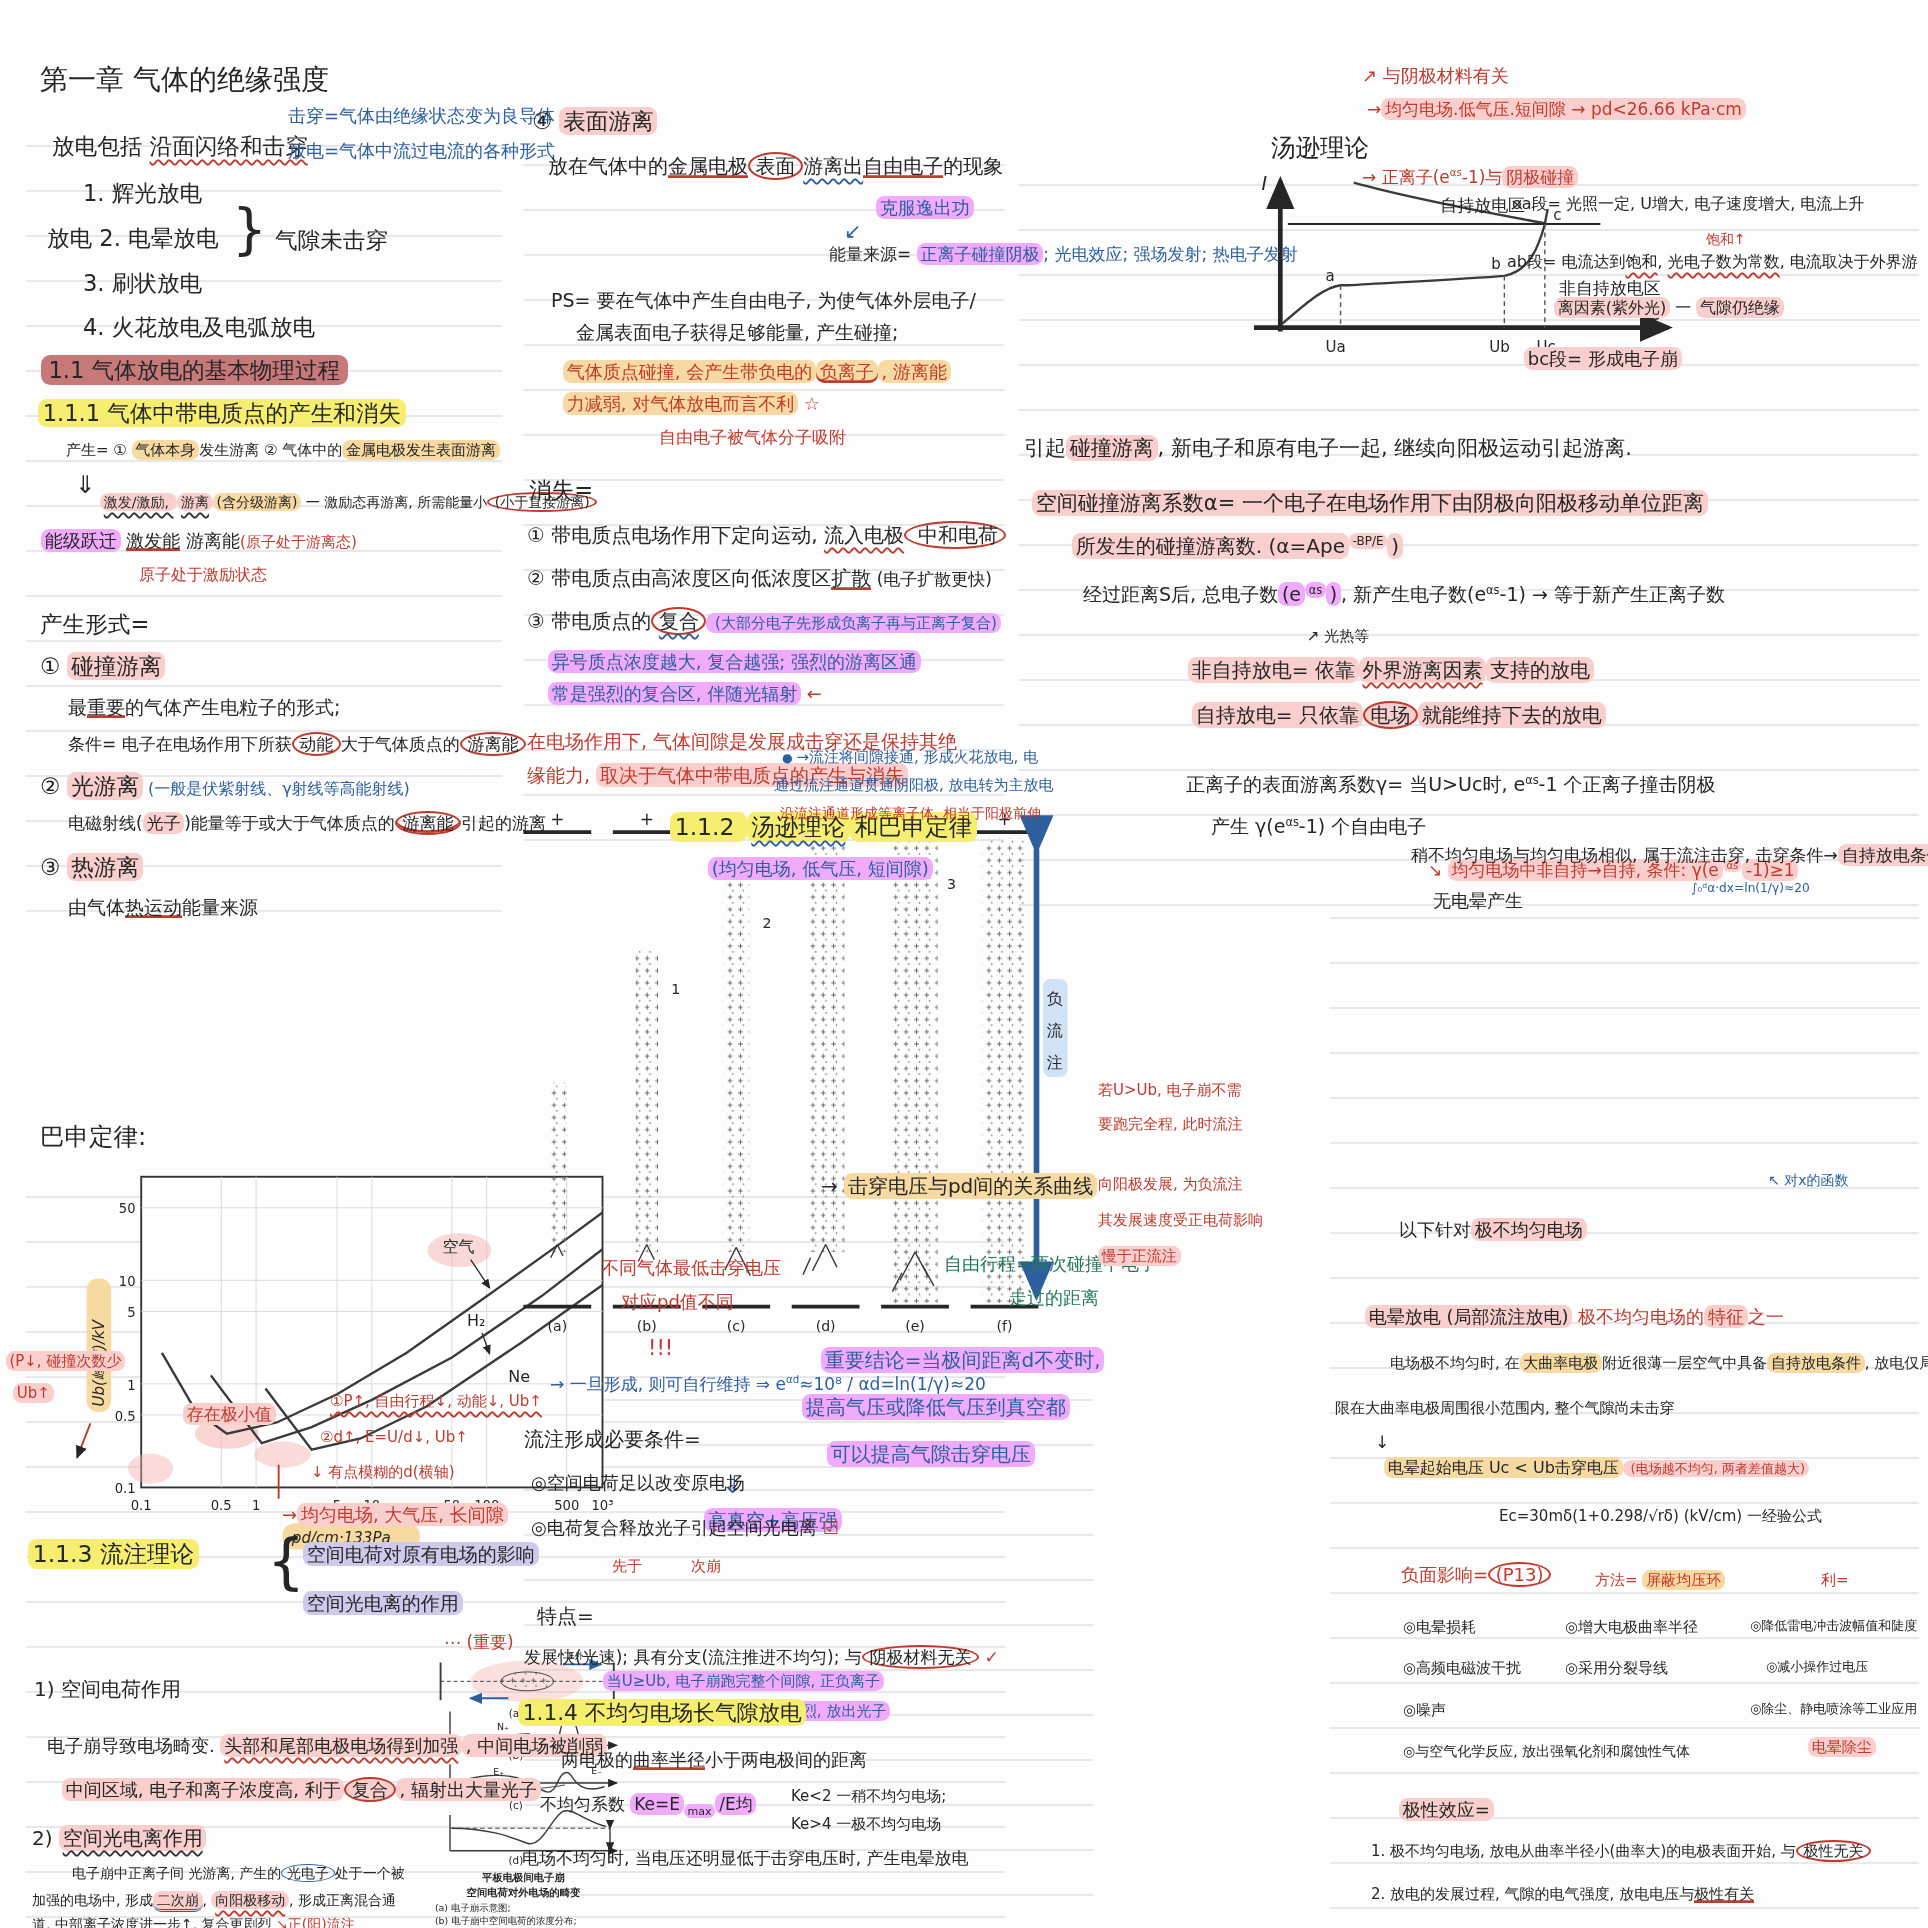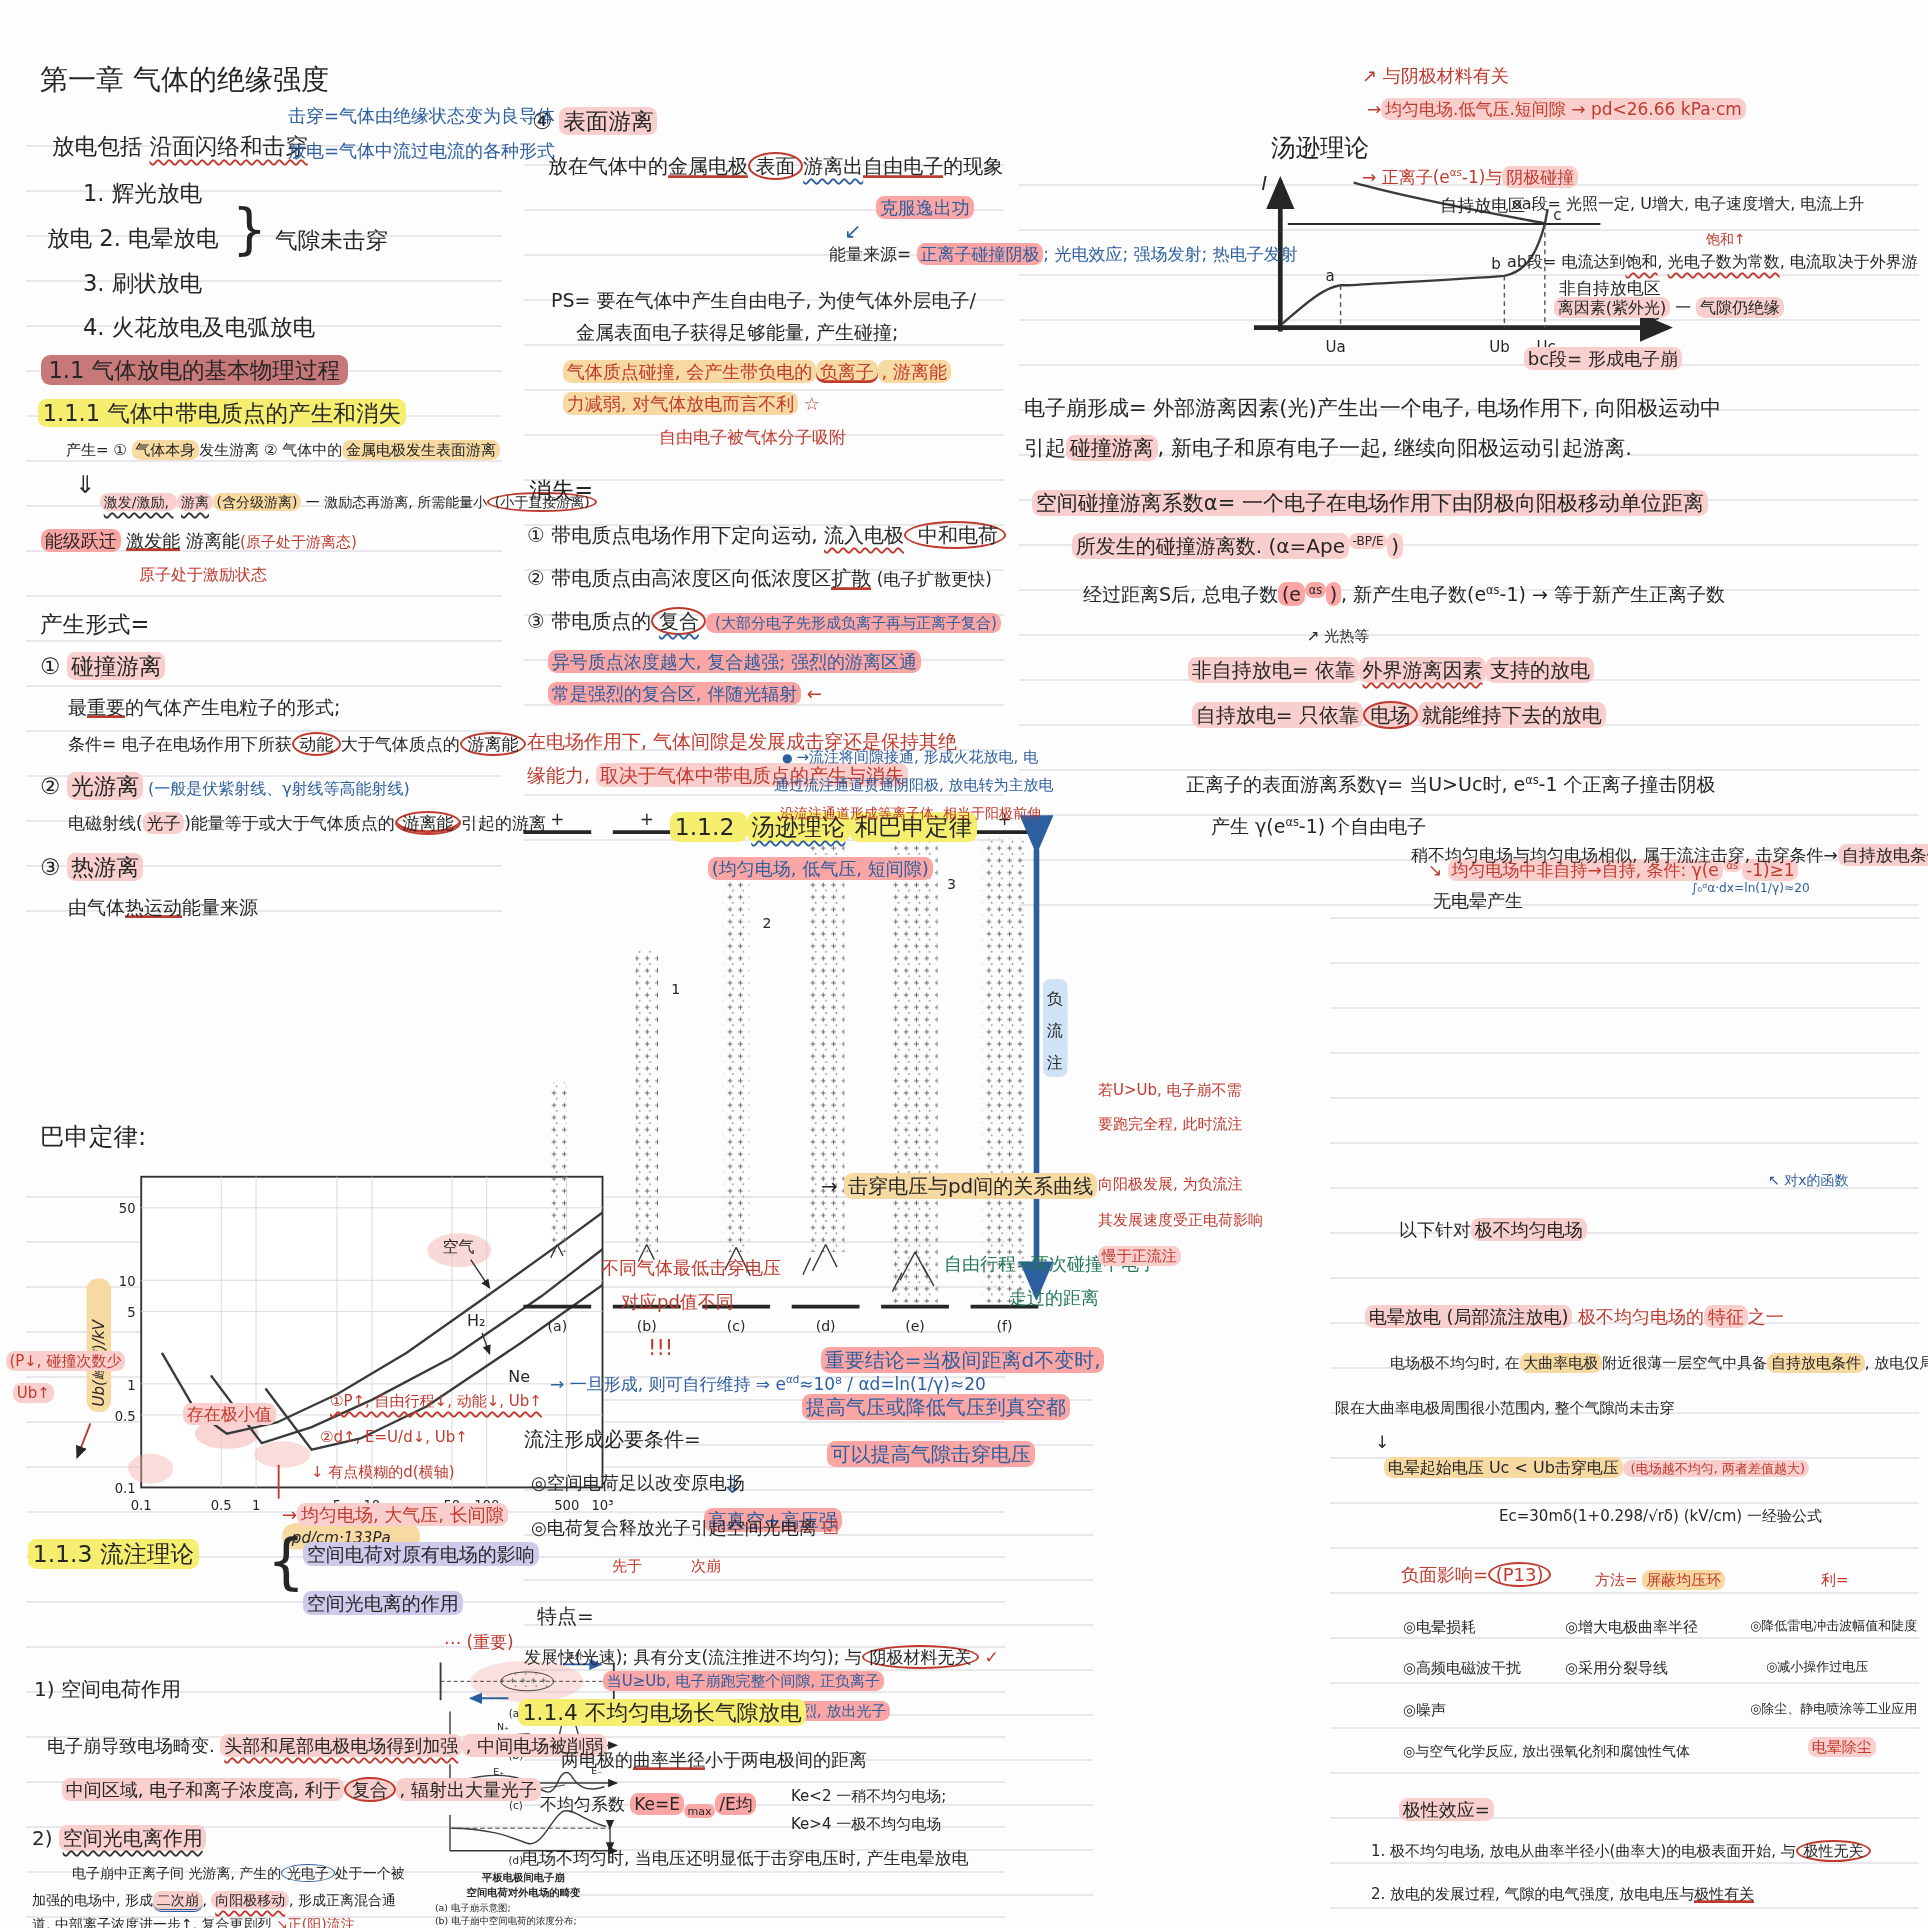--- a/index.html
+++ b/index.html
@@ -7,21 +7,21 @@
           font-family:"DejaVu Sans",sans-serif;}
   .rules{position:absolute;z-index:0;
          background:repeating-linear-gradient(to bottom,transparent 0 43px,#e7e7ec 43px 45px);}
   .fig-layer{position:absolute;left:0;top:0;z-index:1;}
   .notes-layer{position:absolute;left:0;top:0;width:100%;height:100%;z-index:2;}
   .note{position:absolute;color:#262626;line-height:1.3;white-space:nowrap;}
   .ink-b{color:#2d5f9f}.ink-r{color:#c03a2e}.ink-g{color:#23785a}
   .bg-p{background:#f8cfcd;border-radius:8.5px;padding:0.9px 3.8px}
   .bg-y{background:#f6ee6e;border-radius:8.5px;padding:0.9px 4.7px}
   .bg-o{background:#f7d9a2;border-radius:8.5px;padding:0.9px 3.8px}
-  .bg-bl{background:#fca5a5;border-radius:8.5px;padding:0.9px 3.8px}
+  .bg-bl{background:#f0abfc;border-radius:8.5px;padding:0.9px 3.8px}
   .bg-pu{background:#cfcaec;border-radius:8.5px;padding:0.9px 3.8px}
   .bg-m{background:#c7797a;border-radius:9.4px;padding:1.9px 7.5px}
   .u-r{box-shadow:inset 0 -2.8px 0 #c03a2e}
   .u-rw{text-decoration:underline wavy #c03a2e 1.9px;text-underline-offset:4.7px}
   .u-bw{text-decoration:underline wavy #2d5f9f 1.9px;text-underline-offset:4.7px}
   .u-kw{text-decoration:underline wavy #333333 1.9px;text-underline-offset:4.7px}
   .u-bd{border-bottom:3.8px double #2d5f9f}
   .circ-r{border:2.4px solid #c03a2e;border-radius:50%;padding:0 5.6px}
   .circ-b{border:1.9px solid #2d5f9f;border-radius:50%;padding:0 4.7px}
   .sup{vertical-align:super;font-size:0.6em}
@@ -283,21 +283,20 @@
       <div class="note" style="left: 708px; top: 857px; font-size: 18px;"><span class="bg-bl ink-b">(均匀电场, 低气压, 短间隙)</span></div>
       <div class="note" style="left: 1362px; top: 64px; font-size: 18px;"><span class="ink-r">↗ 与阴极材料有关</span></div>
       <div class="note" style="left: 1367px; top: 98px; font-size: 17px;"><span class="ink-r">→</span><span class="ink-r bg-p">均匀电场.低气压.短间隙 → pd&lt;26.66 kPa·cm</span></div>
       <div class="note" style="left: 1271px; top: 132px; font-size: 24.5px;"><span>汤逊理论</span></div>
       <div class="note" style="left: 1362px; top: 166px; font-size: 17px;"><span class="ink-r">→ 正离子(e</span><span class="ink-r sup">αs</span><span class="ink-r">-1)与</span><span class="ink-r bg-p">阴极碰撞</span></div>
       <div class="note" style="left: 1512px; top: 194px; font-size: 16px;"><span>oa段= 光照一定, U增大, 电子速度增大, 电流上升</span></div>
       <div class="note" style="left: 1706px; top: 230px; font-size: 14px;"><span class="ink-r">饱和↑</span></div>
       <div class="note" style="left: 1507px; top: 252px; font-size: 16px;"><span>ab段= 电流达到</span><span class="u-rw">饱和</span><span>, </span><span class="u-rw">光电子数为常数</span><span>, 电流取决于外界游</span></div>
       <div class="note" style="left: 1554px; top: 298px; font-size: 16px;"><span class="bg-p">离因素(紫外光)</span><span> 一 </span><span class="bg-p">气隙仍绝缘</span></div>
       <div class="note" style="left: 1524px; top: 347px; font-size: 18px;"><span class="bg-p">bc段= 形成电子崩</span></div>
-      <div class="note" style="left: 1024px; top: 395px; font-size: 21px;"><span>电子崩形成= 外部游离因素(光)产生出一个电子, 电场作用下, 向阳极运动中</span></div>
       <div class="note" style="left: 1032px; top: 490px; font-size: 21px;"><span class="bg-p">空间碰撞游离系数α= 一个电子在电场作用下由阴极向阳极移动单位距离</span></div>
       <div class="note" style="left: 1024px; top: 435px; font-size: 21px;"><span>引起</span><span class="bg-p">碰撞游离</span><span>, 新电子和原有电子一起, 继续向阳极运动引起游离.</span></div>
       <div class="note" style="left: 1072px; top: 533px; font-size: 20px;"><span class="bg-p">所发生的碰撞游离数. (α=Ape</span><span class="bg-p sup">-BP/E</span><span class="bg-p">)</span></div>
       <div class="note" style="left: 1083px; top: 582px; font-size: 19px;"><span>经过距离S后, 总电子数</span><span class="bg-bl">(e</span><span class="bg-bl sup">αs</span><span class="bg-bl">)</span><span>, 新产生电子数(e</span><span class="sup">αs</span><span>-1) → 等于新产生正离子数</span></div>
       <div class="note" style="left: 1307px; top: 627px; font-size: 15px;"><span>↗ 光热等</span></div>
       <div class="note" style="left: 1188px; top: 657px; font-size: 20px;"><span class="bg-p">非自持放电= 依靠</span><span class="bg-p u-rw">外界游离因素</span><span class="bg-p">支持的放电</span></div>
       <div class="note" style="left: 1192px; top: 702px; font-size: 20px;"><span class="bg-p">自持放电= 只依靠</span><span class="bg-p circ-r">电场</span><span class="bg-p">就能维持下去的放电</span></div>
       <div class="note" style="left: 1186px; top: 772px; font-size: 19px;"><span>正离子的表面游离系数γ= 当U&gt;Uc时, e</span><span class="sup">αs</span><span>-1 个正离子撞击阴极</span></div>
       <div class="note" style="left: 1211px; top: 814px; font-size: 19px;"><span>产生 γ(e</span><span class="sup">αs</span><span>-1) 个自由电子</span></div>
       <div class="note" style="left: 1428px; top: 859px; font-size: 17px;"><span class="ink-r">↘ </span><span class="ink-r bg-p">均匀电场中非自持→自持, 条件: γ(e</span><span class="ink-r bg-p sup">αs</span><span class="ink-r bg-p">-1)≥1</span></div>

